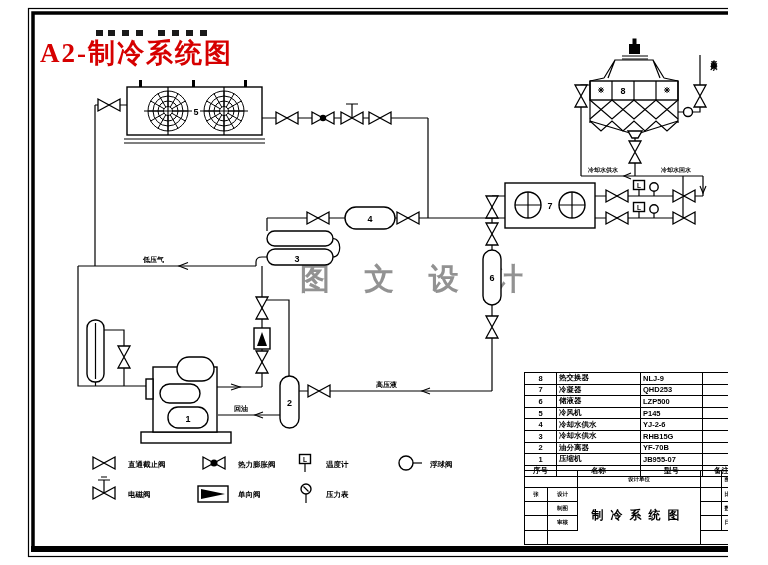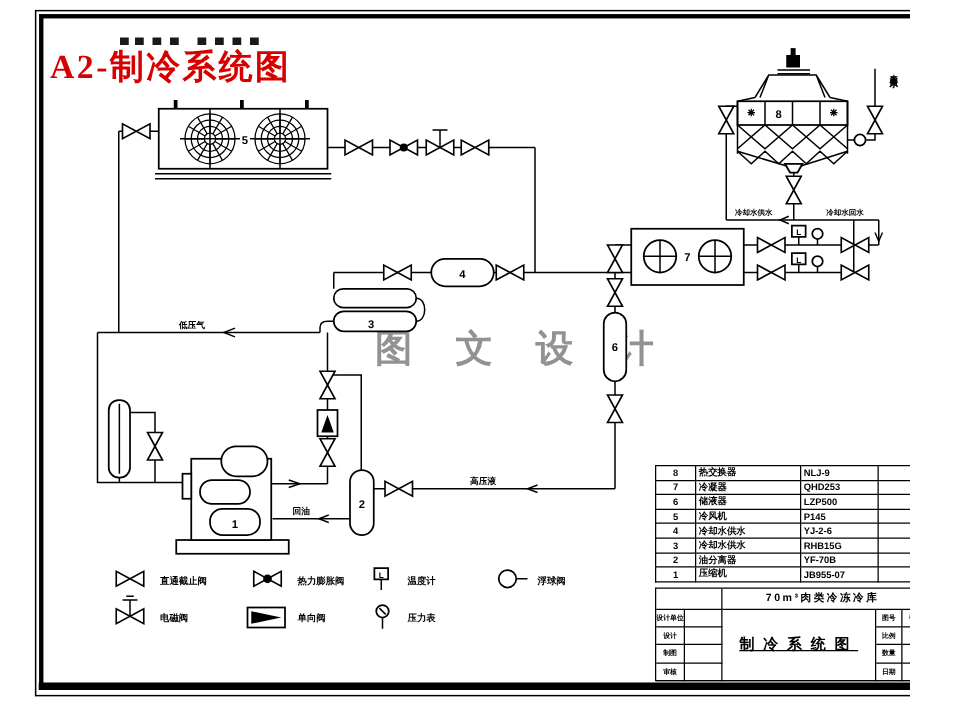--- a/index.html
+++ b/index.html
@@ -24,21 +24,21 @@
   #bom td{border:1px solid #000;height:10.6px;padding:0 2px;overflow:hidden;white-space:nowrap;}
   #bom td.c{text-align:center;}
   
   #tblock{position:absolute;left:524px;top:470px;width:216px;height:75px;
           display:grid;grid-template-columns:23px 30px 123px 21px 17px;
           grid-template-rows:17px 14.2px 14.2px 14.2px 14.2px;
           border:1px solid #000;box-sizing:border-box;font-weight:bold;color:#000;}
   #tblock div{border-right:1px solid #000;border-bottom:1px solid #000;
               display:flex;align-items:center;justify-content:center;overflow:hidden;}
   .proj{grid-column:3/6;font-size:8.5px;letter-spacing:2px;}
-  .dname{grid-column:3/4;grid-row:2/6;font-size:12px;letter-spacing:7px;text-decoration:underline;}
+  .dname{grid-column:3/4;grid-row:2/6;font-size:12px;letter-spacing:7px;}
   .tb-sm{font-size:5.5px;}
   .blank1{grid-column:1/3;}
 </style>
 </head>
 <body>
 
 <div id="screen">
 <svg width="768" height="565" viewBox="0 0 768 565">
   <defs>
     <g id="vh">
@@ -330,26 +330,31 @@
           <td>油分离器</td>
           <td>YF-70B</td>
           <td></td>
         </tr>
   <tr>
           <td class="c">1</td>
           <td>压缩机</td>
           <td>JB955-07</td>
           <td></td>
         </tr>
+  <tr>
+          <td class="c">序号</td>
+          <td class="c">名称</td>
+          <td class="c">型号</td>
+          <td class="c">备注</td>
+        </tr>
 </tbody>
     </table>
 
 <div id="tblock">
   <div class="blank1"></div>
-  <div class="proj">70m³肉类冷冻冷库</div>
 
   <div class="tb-sm">设计单位</div>
   <div class="tb-sm"></div>
   <div class="dname">制冷系统图</div>
   <div class="tb-sm">图号</div>
   <div class="tb-sm">张</div>
 
   <div class="tb-sm">设计</div>
   <div class="tb-sm"></div>
   <div class="tb-sm">比例</div>

